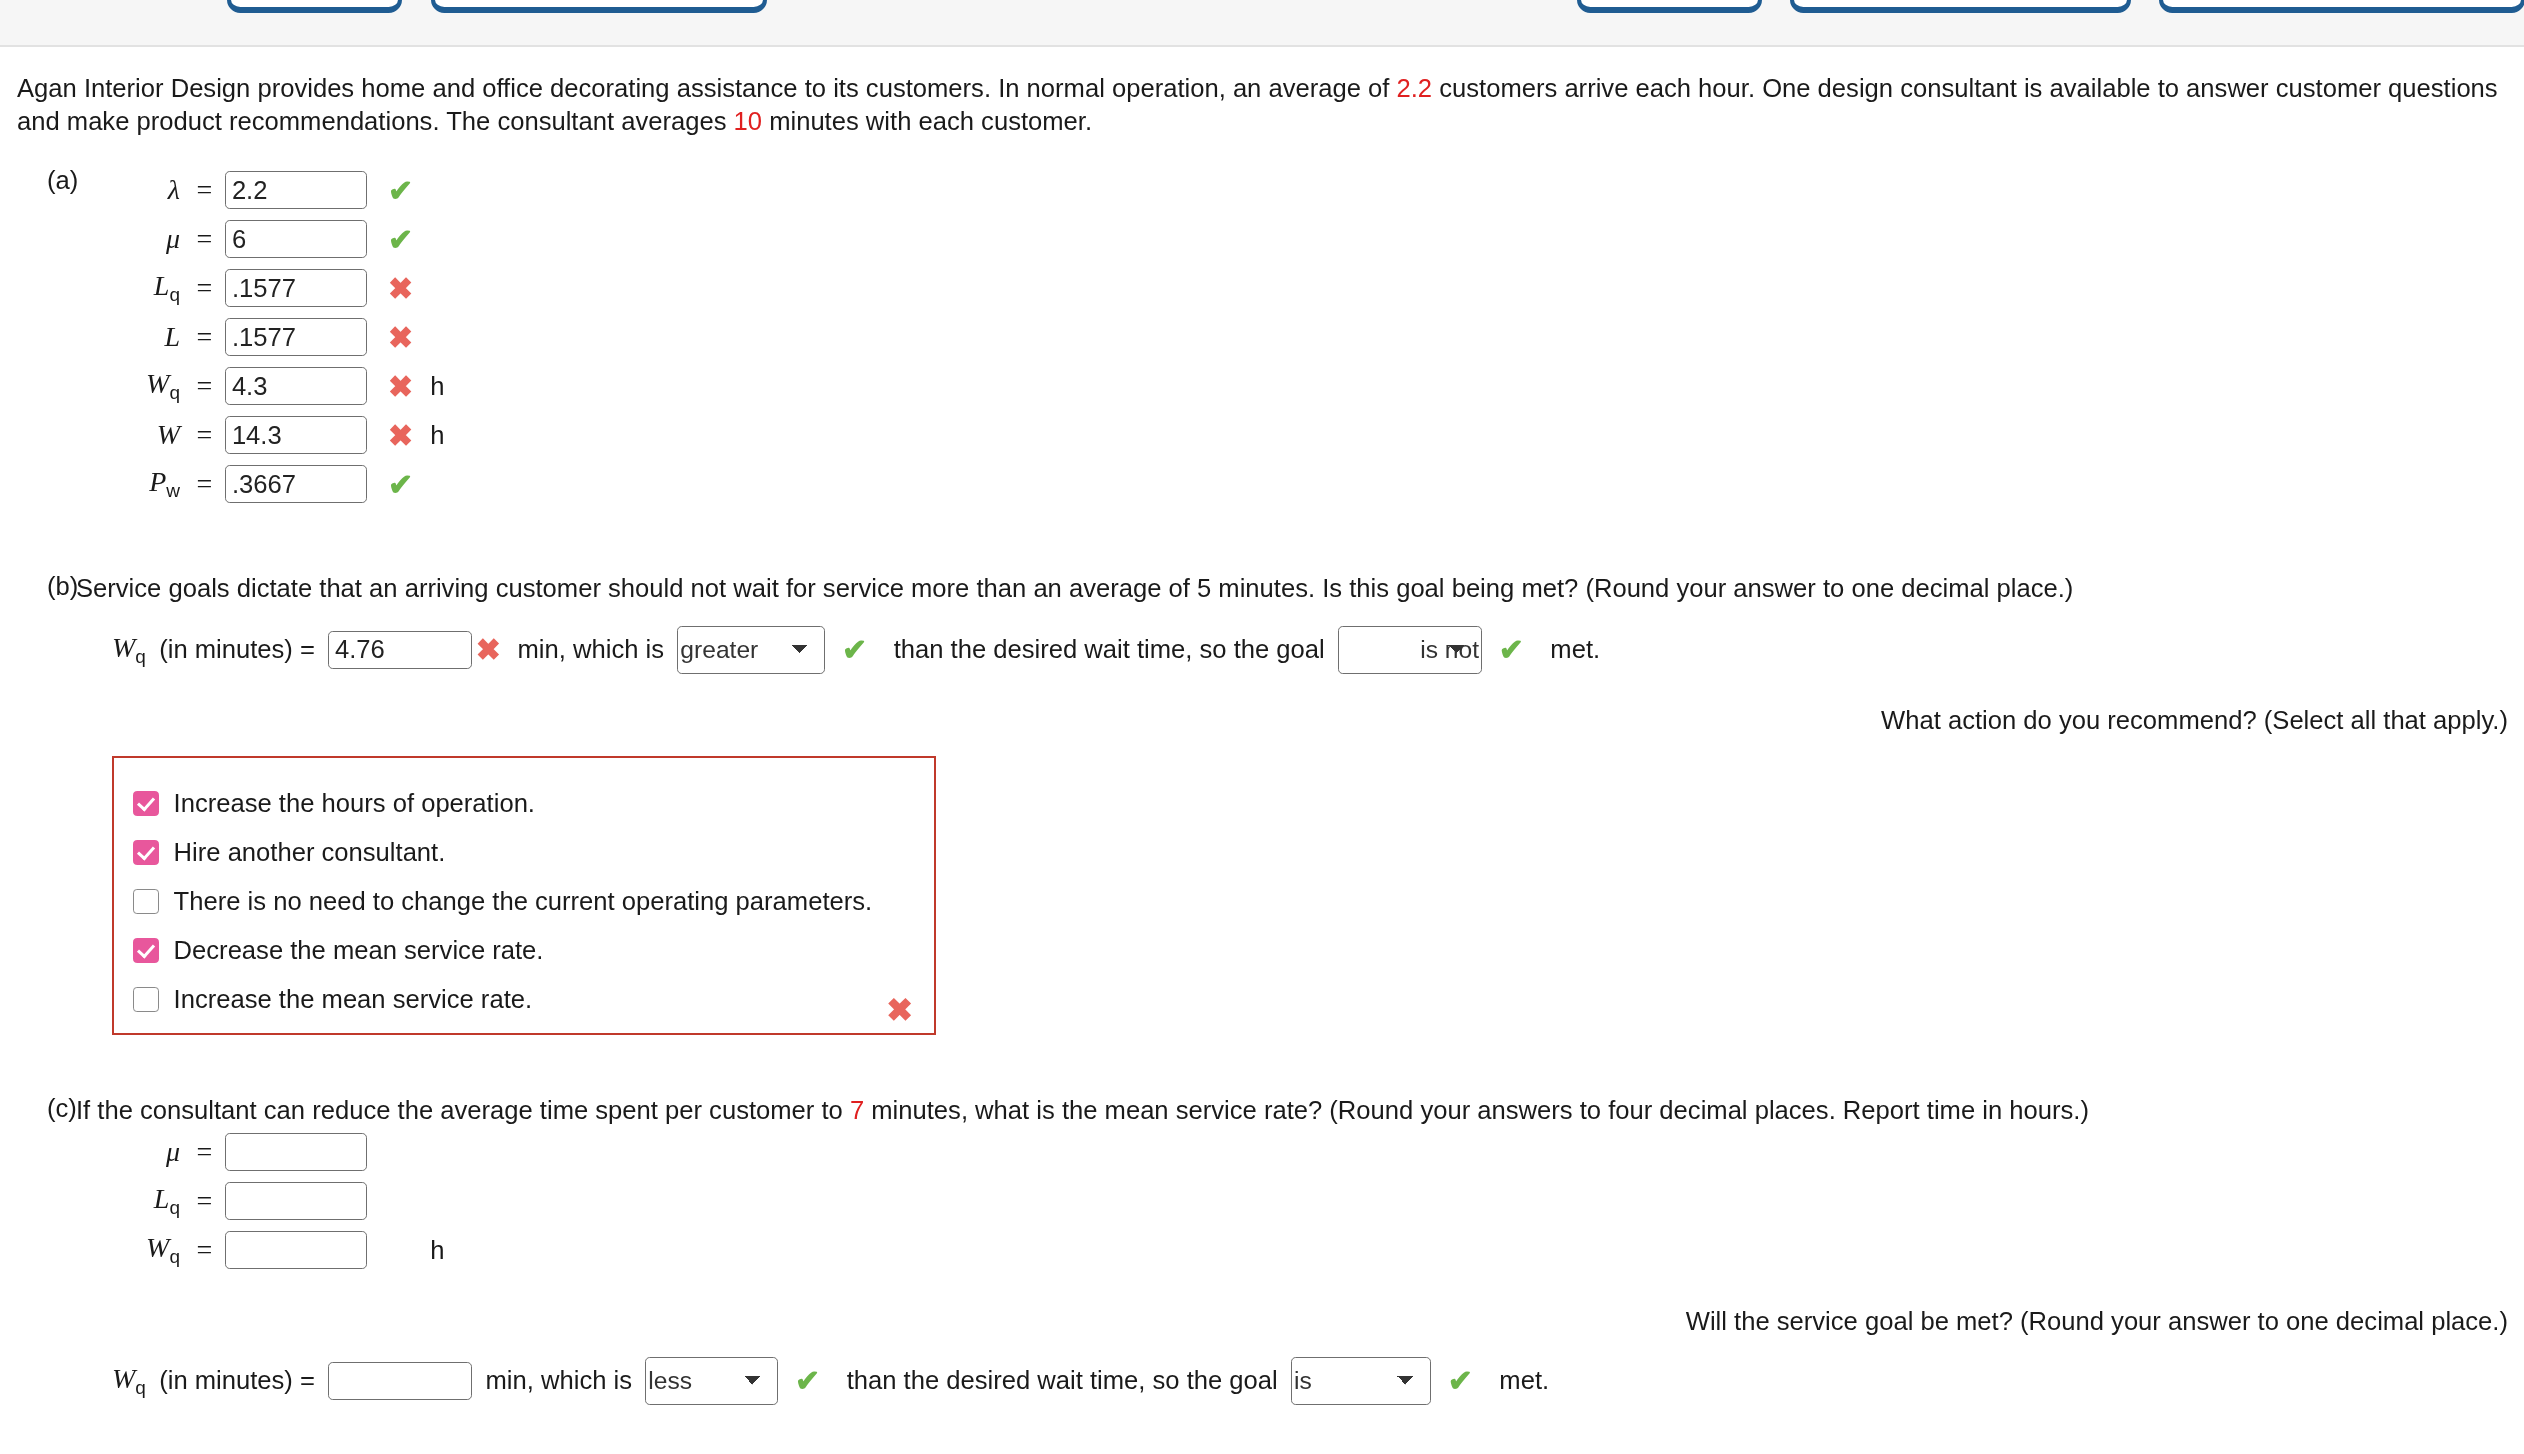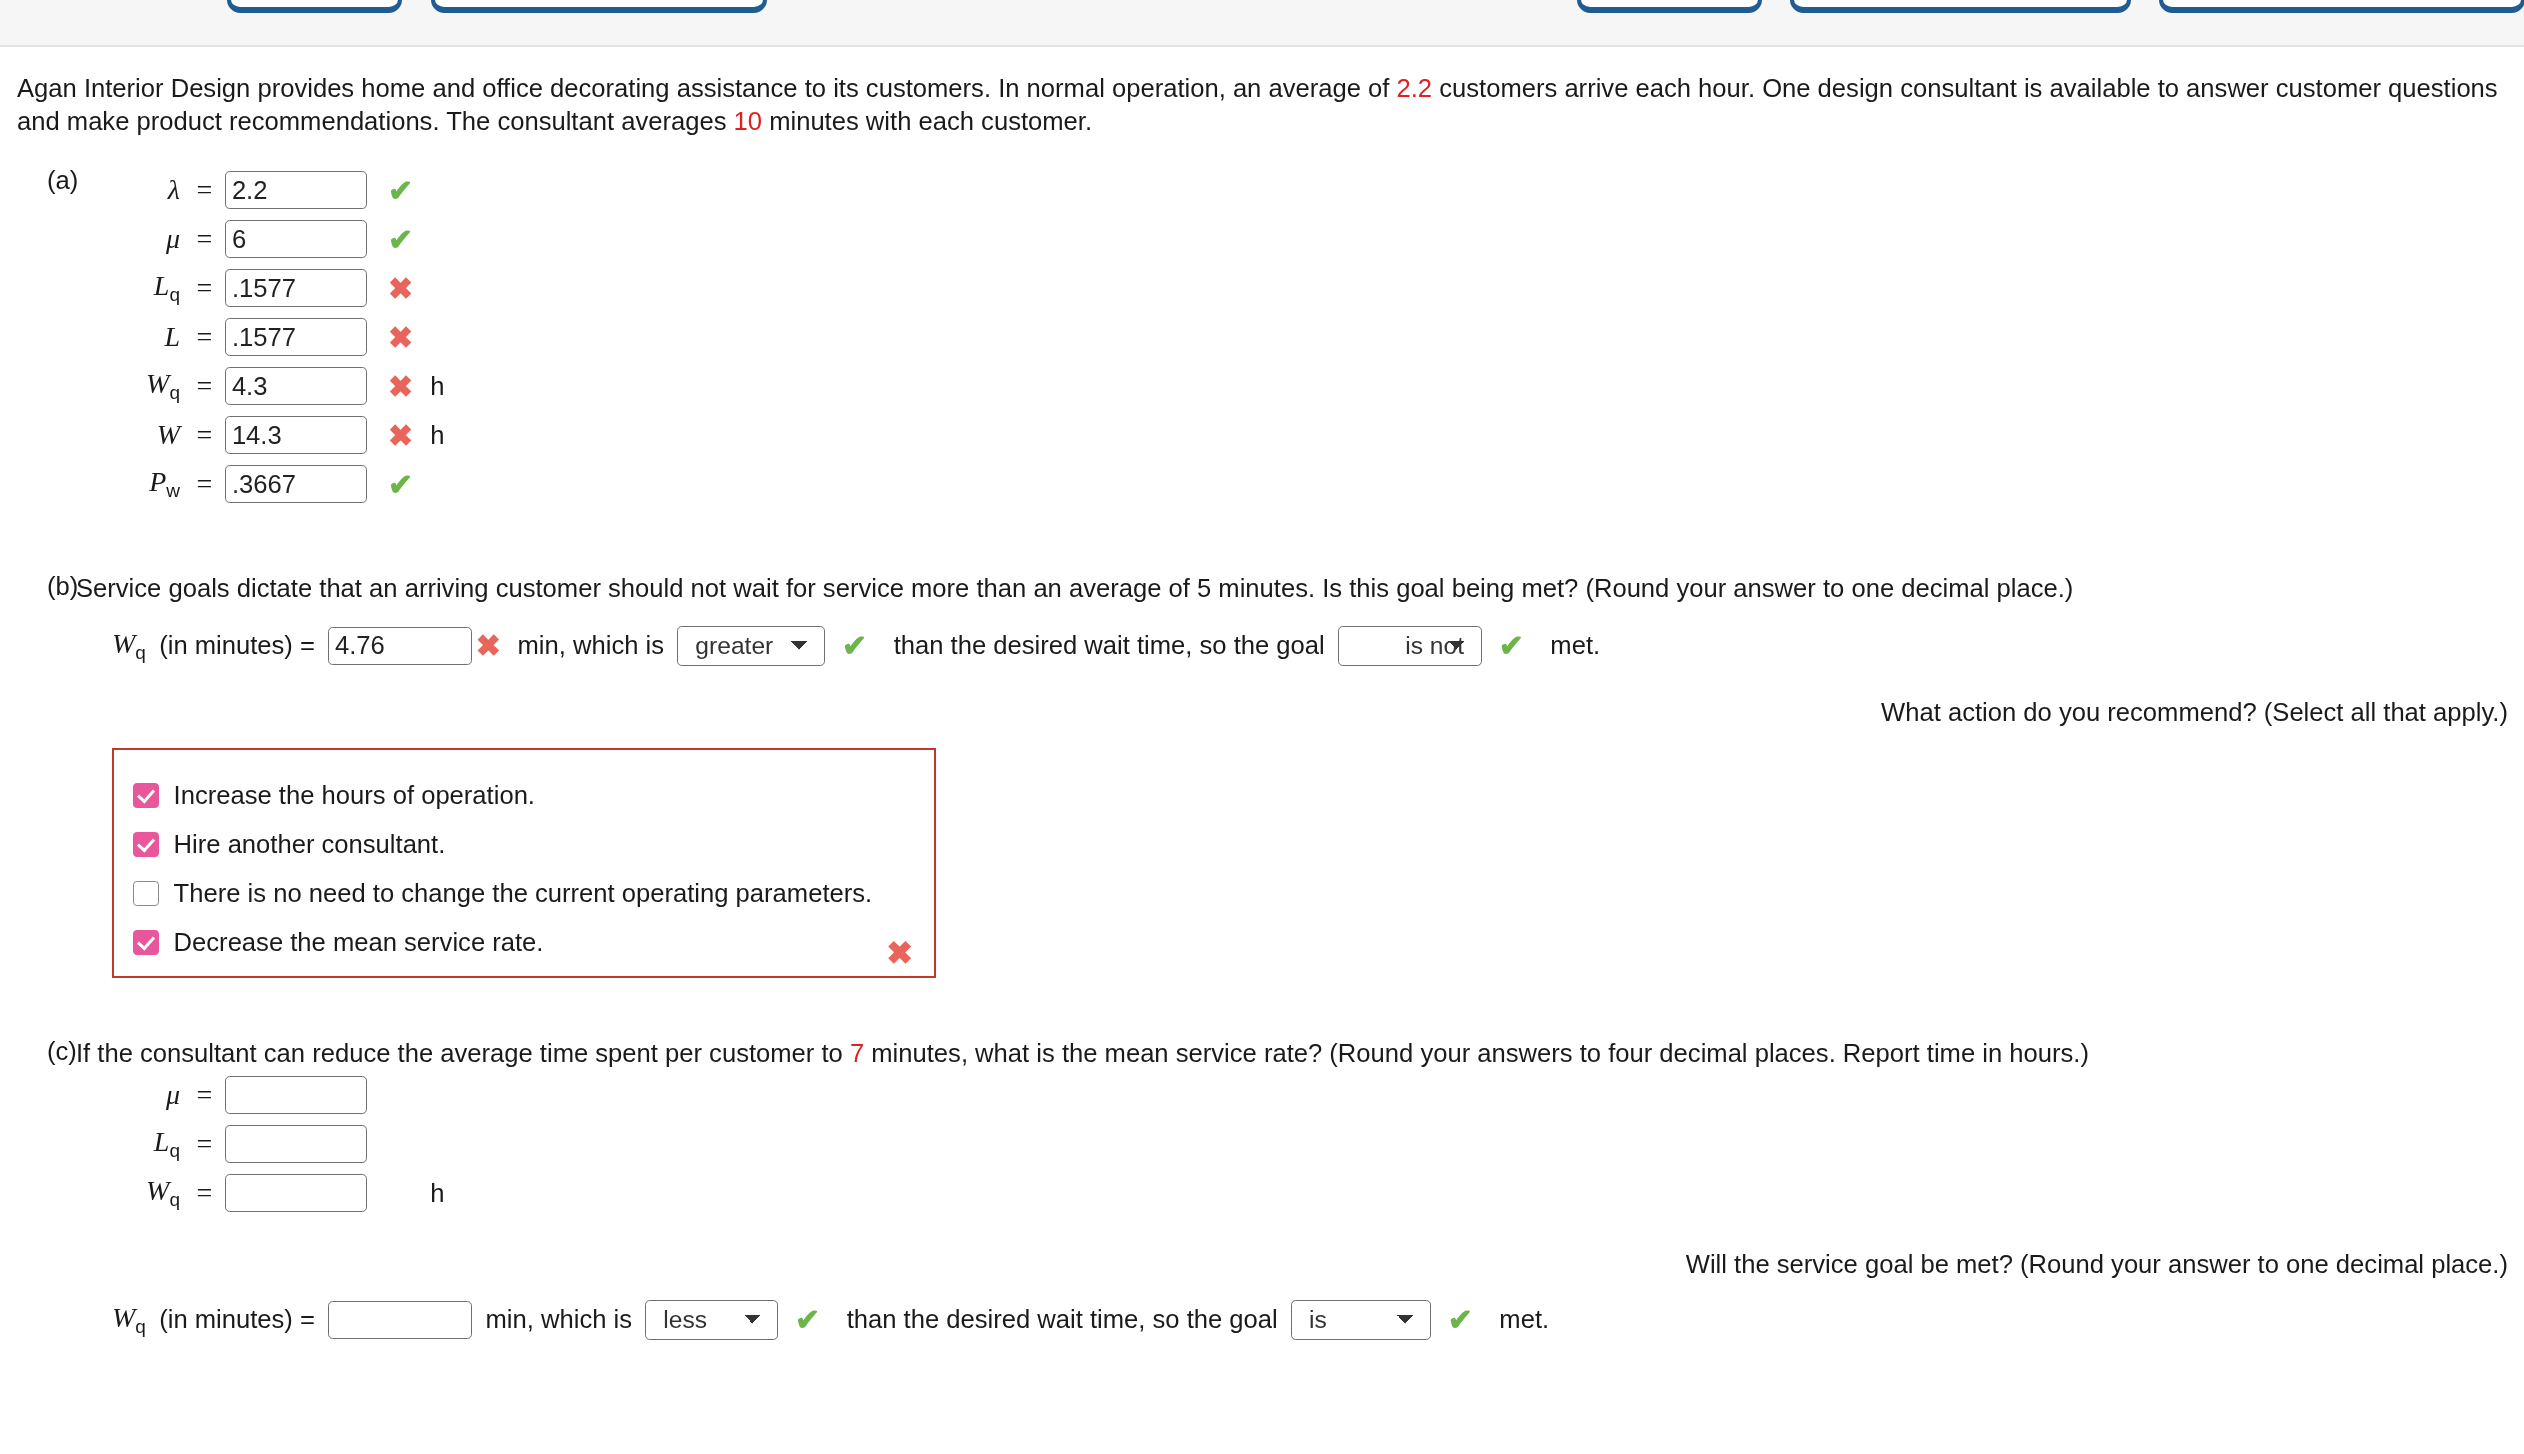--- a/index.html
+++ b/index.html
@@ -145,28 +145,28 @@
   }
   .inline-line .plain {
     font-family: "Liberation Sans", sans-serif;
     font-style: normal;
     font-size: 25.6px;
   }
   .gap { display: inline-block; width: 13.3px; }
   .gap-l { display: inline-block; width: 23px; }
 
   select.dd {
-    height: 40px;
+    height: 48px;
     border: 1.9px solid #6f6f6f;
     border-radius: 4.7px;
     background: #ffffff;
     font-family: "Liberation Sans", sans-serif;
     font-size: 24.6px;
     color: #333;
-    padding: 0 17px;
+    padding: 0 2px;
     box-sizing: border-box;
     -webkit-appearance: none;
     appearance: none;
     background-image:
       linear-gradient(45deg, transparent 50%, #333 50%),
       linear-gradient(135deg, #333 50%, transparent 50%);
     background-position:
       calc(100% - 24.6px) calc(50% - 0.9px),
       calc(100% - 17px) calc(50% - 0.9px);
     background-size: 8.5px 8.5px, 8.5px 8.5px;
@@ -356,20 +356,24 @@
               <span class="cb-label">Hire another consultant.</span>
             </div>
             <div class="cb-row">
               <span class="cb unchecked"></span>
               <span class="cb-label">There is no need to change the current operating parameters.</span>
             </div>
             <div class="cb-row">
               <span class="cb checked"></span>
               <span class="cb-label">Decrease the mean service rate.</span>
             </div>
+            <div class="cb-row">
+              <span class="cb unchecked"></span>
+              <span class="cb-label">Increase the mean service rate.</span>
+            </div>
           </div>
         <span class="group-mark">✖</span>
       </div>
     </div>
   </div>
 
   <div class="part" style="margin-top:59px;">
     <div class="part-label">(c)</div>
     <div class="part-body">
       <div class="q-text">

